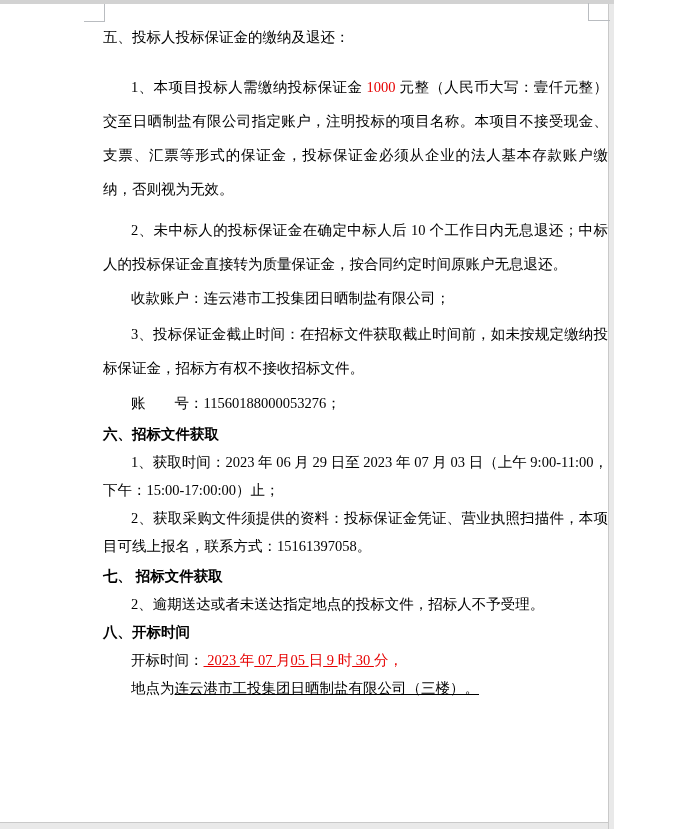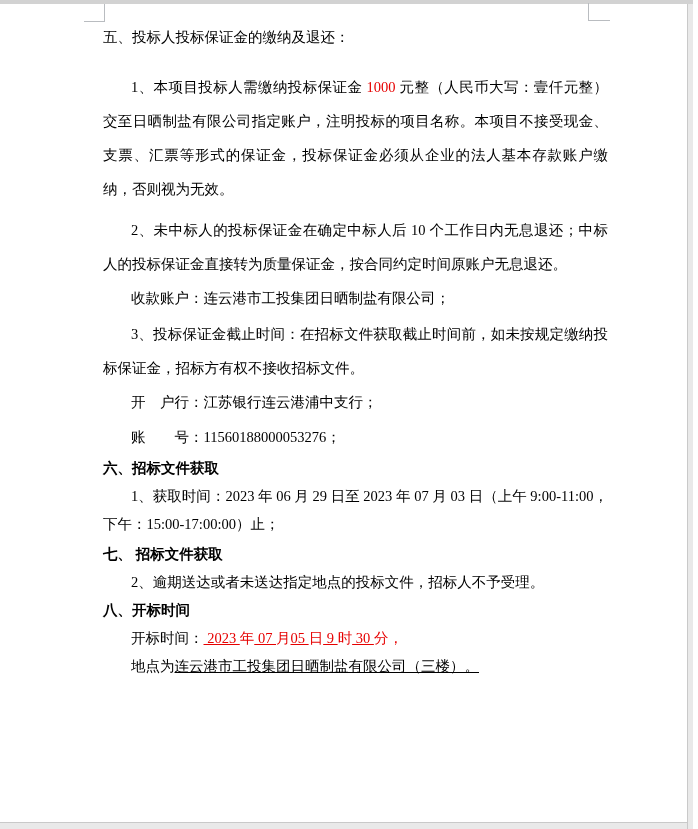--- a/index.html
+++ b/index.html
@@ -3,21 +3,21 @@
 <meta charset="utf-8">
 <style>
   * { margin: 0; padding: 0; box-sizing: border-box; }
   html, body { width: 698px; height: 829px; overflow: hidden; }
   body {
     font-family: "Liberation Serif", "DejaVu Serif", serif;
     background: #ffffff;
   }
   .page {
     position: relative;
-    width: 693px; height: 829px;
+    width: 614px; height: 829px;
     background: #ffffff;
     overflow: hidden;
   }
   
   .chrome-top {
     position: absolute; top: 0; left: 0; width: 698px; height: 4px;
     background: #d2d2d2;
   }
   .chrome-right {
     position: absolute; top: 4px; right: 0; width: 6px; bottom: 0;
@@ -71,30 +71,30 @@
       <p>五、投标人投标保证金的缴纳及退还：</p>
 
       <p class="ind mt16"><span>1、本项目投标人需缴纳投标保证金 </span><span class="red">1000</span><span> 元整（人民币大写：壹仟元整）交至日晒制盐有限公司指定账户，注明投标的项目名称。本项目不接受现金、支票、汇票等形式的保证金，投标保证金必须从企业的法人基本存款账户缴纳，否则视为无效。</span></p>
 
       <p class="ind mt7">2、未中标人的投标保证金在确定中标人后 10 个工作日内无息退还；中标人的投标保证金直接转为质量保证金，按合同约定时间原账户无息退还。</p>
 
       <p class="ind">收款账户：连云港市工投集团日晒制盐有限公司；</p>
 
       <p class="ind mt2">3、投标保证金截止时间：在招标文件获取截止时间前，如未按规定缴纳投标保证金，招标方有权不接收招标文件。</p>
 
-      <p class="ind">开　户行：江苏银行连云港浦中支行；</p>
 
       <p class="ind mt1">账　　号：11560188000053276；</p>
     </div>
 
     <div class="secB">
       <p class="hd">六、招标文件获取</p>
 
       <p class="ind">1、获取时间：2023 年 06 月 29 日至 2023 年 07 月 03 日（上午 9:00-11:00，下午：15:00-17:00:00）止；</p>
 
+      <p class="ind">2、获取采购文件须提供的资料：投标保证金凭证、营业执照扫描件，本项目可线上报名，联系方式：15161397058。</p>
 
       <p class="hd mt2">七、 招标文件获取</p>
 
 
       <p class="ind">2、逾期送达或者未送达指定地点的投标文件，招标人不予受理。</p>
 
       <p class="hd">八、开标时间</p>
 
       <p class="ind"><span>开标时间：</span><span class="red"><u> 2023 </u><span>年</span><u> 07 </u><span>月</span><u>05 </u><span>日</span><u> 9 </u><span>时</span><u> 30 </u><span>分</span><span>，</span></span></p>
 

